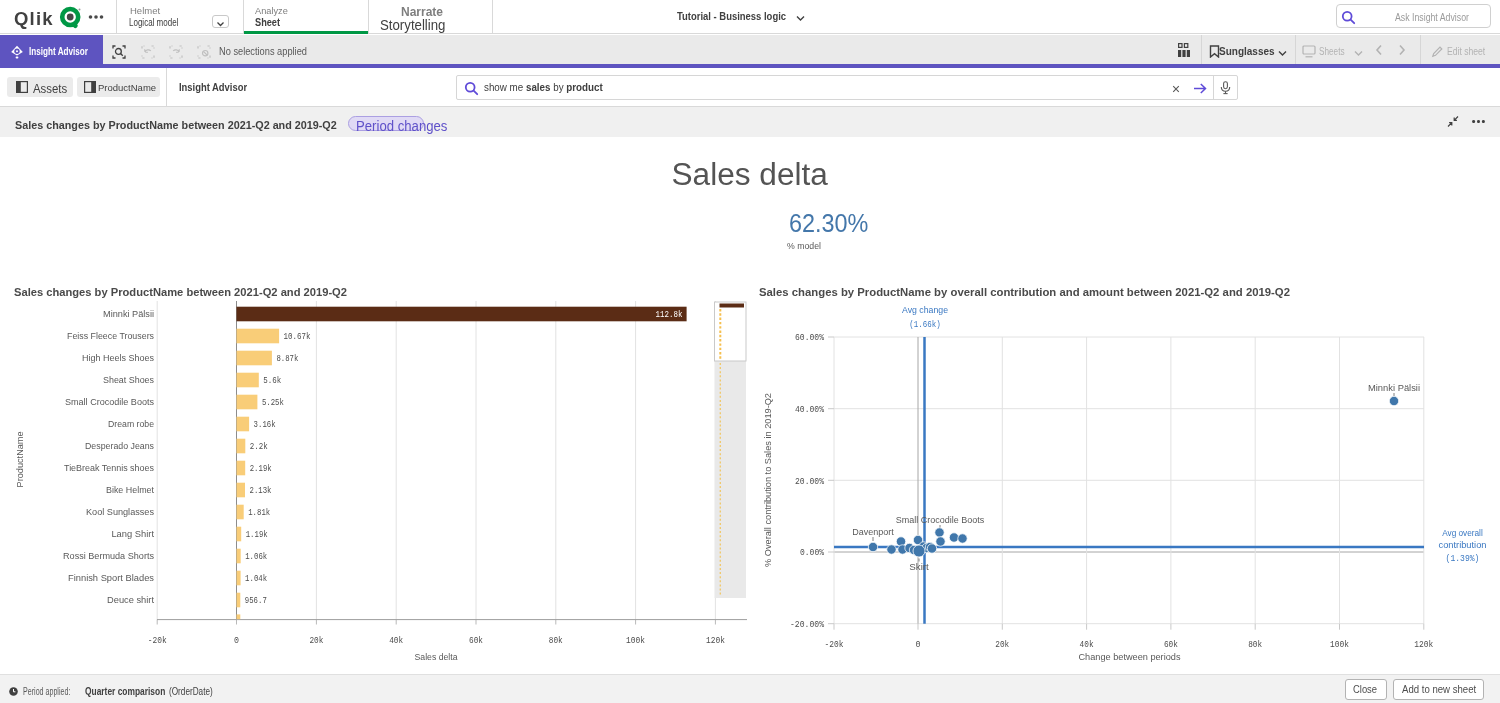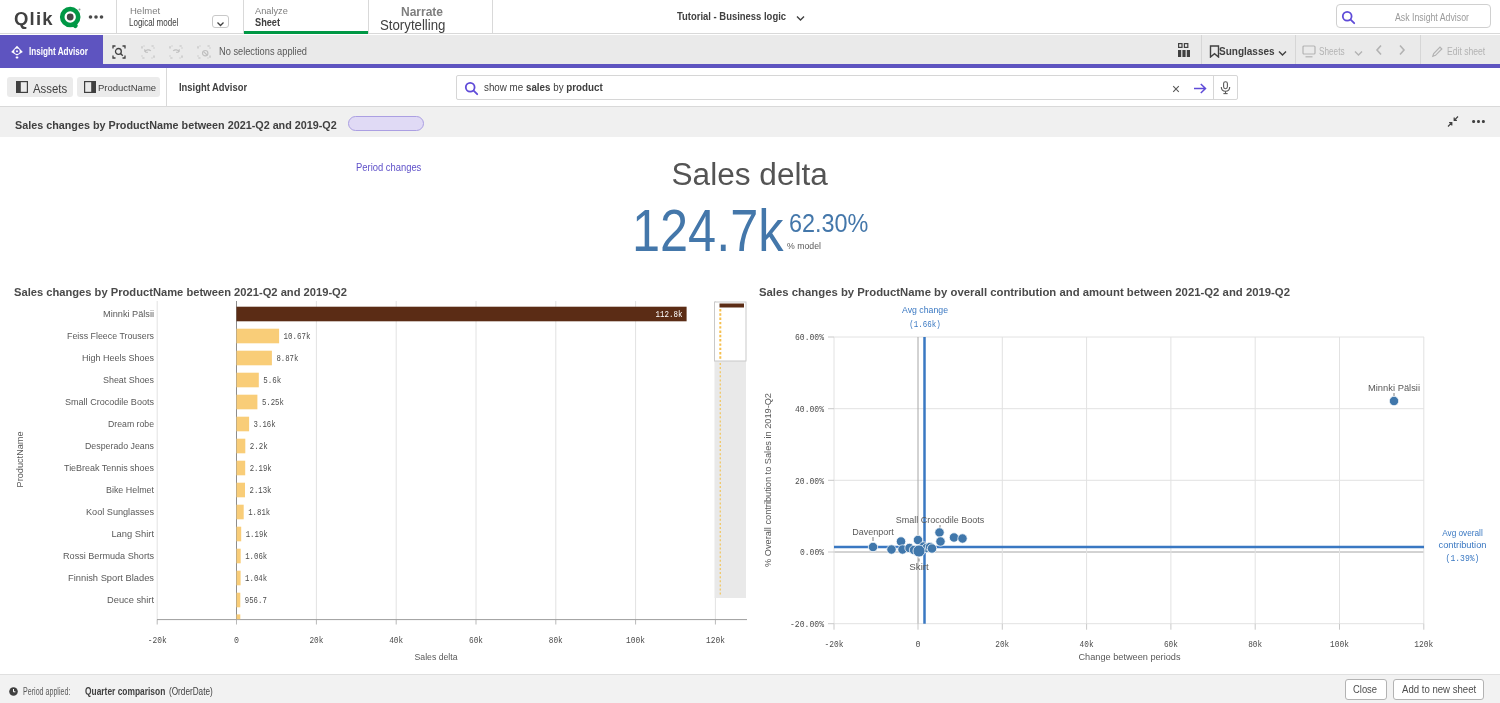--- a/index.html
+++ b/index.html
@@ -159,34 +159,33 @@
   <g fill="none" stroke="#595959" stroke-width="1.1">
   <rect x="3.6" y="0.7" width="3.8" height="7" rx="1.9"></rect>
   <path d="M1.3 6 C1.3 8.8 3 10.2 5.5 10.2 C8 10.2 9.7 8.8 9.7 6"></path>
   <line x1="5.5" y1="10.2" x2="5.5" y2="12.4"></line>
         <line x1="3.4" y1="12.6" x2="7.6" y2="12.6"></line>
       </g>
     </svg>
 <div class="abs" style="left:0;top:107px;width:1500px;height:30px;background:#f0f0f0;"></div>
 <div class="abs" style="left:15px;top:118.5px;font-size:11px;font-weight:bold;color:#404040;"><span class="sx" style="transform:scaleX(0.98);">Sales changes by ProductName between 2021-Q2 and 2019-Q2</span></div>
 <div class="abs" style="left:348px;top:115.7px;width:76px;height:15.4px;background:#e0daf5;border:1px solid #ab9fe2;border-radius:8px;"></div>
-<div class="abs" style="left:355.5px;top:118.3px;font-size:10px;font-weight:normal;color:#5f51c9;margin-top:44px;"><span class="sx" style="transform:scaleX(0.94);">Period changes</span></div>
+<div class="abs" style="left:355.5px;top:118.3px;font-size:14px;font-weight:normal;color:#5f51c9;"><span class="sx" style="transform:scaleX(0.94);">Period changes</span></div>
 <svg class="abs" style="left:1447px;top:116px;" width="12" height="11" viewBox="0 0 12 11">
       <g stroke="#404040" stroke-width="1.2" fill="none">
   <path d="M11 0.5 L7.2 4.3 M7.2 1.6 L7.2 4.3 L9.9 4.3"></path>
         <path d="M1 10.5 L4.8 6.7 M4.8 9.4 L4.8 6.7 L2.1 6.7"></path>
       </g>
     </svg>
 <svg class="abs" style="left:1471.5px;top:120px;" width="13" height="3.2" viewBox="0 0 13 3.2">
       <circle cx="1.6" cy="1.6" r="1.5" fill="#404040"></circle>
       <circle cx="6.5" cy="1.6" r="1.5" fill="#404040"></circle>
       <circle cx="11.4" cy="1.6" r="1.5" fill="#404040"></circle>
     </svg>
 <div class="abs" style="left:0;top:157px;width:1500px;text-align:center;font-size:31px;color:#545454;"><span style="display:inline-block;transform:scaleX(1.02);">Sales delta</span></div>
-<div class="abs" id="kb" style="left:632px;top:202px;font-size:59px;color:#4477aa;line-height:1;"><span class="sx" style="transform:scaleX(0.855);">124.7k</span></div>
 <div class="abs" id="kp" style="left:789px;top:209.5px;font-size:26px;color:#4477aa;line-height:1;"><span class="sx" style="transform:scaleX(0.90);">62.30%</span></div>
 <div class="abs" style="left:787px;top:242px;font-size:9px;color:#595959;line-height:1;"><span class="sx" style="transform:scaleX(0.97);">% model</span></div>
 <svg class="abs" id="barchart" style="left:0;top:280px;" width="750" height="395" viewBox="0 0 750 395">
 <text x="14" y="16" font-size="11" font-weight="bold" fill="#4a4a4a" textLength="333" lengthAdjust="spacingAndGlyphs">Sales changes by ProductName between 2021-Q2 and 2019-Q2</text>
 <line x1="157.2" y1="21" x2="157.2" y2="339.6" stroke="#e2e2e2" stroke-width="1"></line>
 <line x1="157.2" y1="339.6" x2="157.2" y2="344.5" stroke="#b9b9b9" stroke-width="1"></line>
 <line x1="236.5" y1="21" x2="236.5" y2="339.6" stroke="#8c8c8c" stroke-width="1"></line>
 <line x1="236.5" y1="339.6" x2="236.5" y2="344.5" stroke="#b9b9b9" stroke-width="1"></line>
 <line x1="316.4" y1="21" x2="316.4" y2="339.6" stroke="#e2e2e2" stroke-width="1"></line>
 <line x1="316.4" y1="339.6" x2="316.4" y2="344.5" stroke="#b9b9b9" stroke-width="1"></line>

